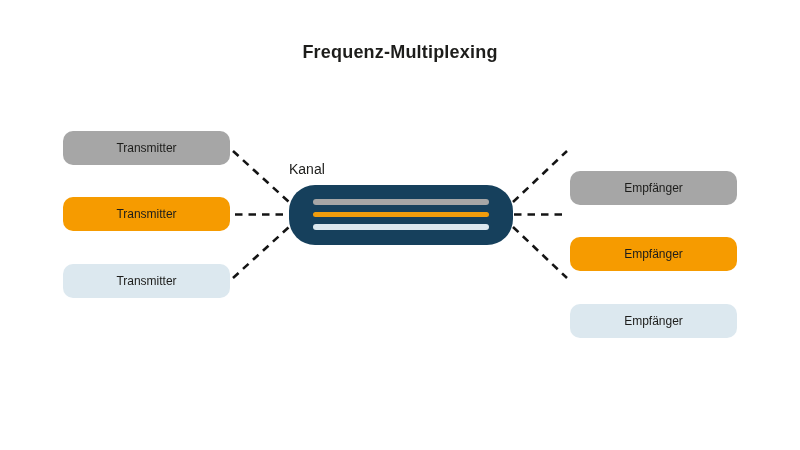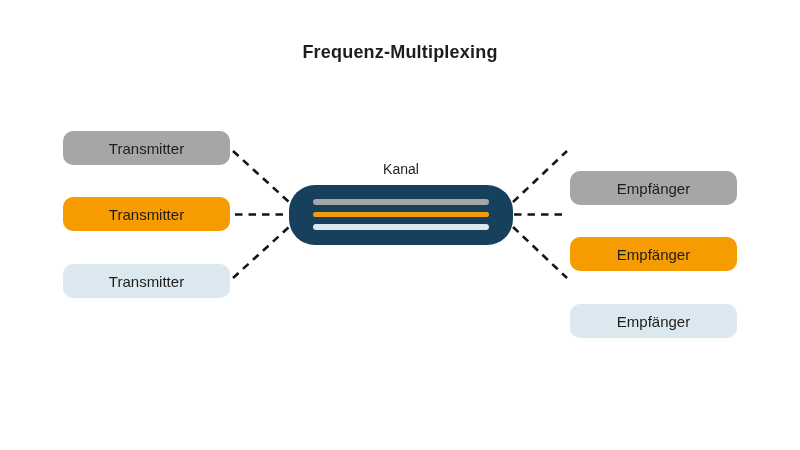--- a/index.html
+++ b/index.html
@@ -28,34 +28,34 @@
     color: var(--color-text, #1d1d1b);
   }
   .node {
     position: absolute;
     width: 167px;
     height: 34px;
     border-radius: 10px;
     display: flex;
     align-items: center;
     justify-content: center;
-    font-size: 15px;
+    font-size: 12px;
     color: var(--color-text, #1d1d1b);
   }
   .col-left  { left: 63px; }
   .col-right { left: 570px; margin-top: 40px; }
   .row-0 { top: 131px; }
   .row-1 { top: 197px; }
   .row-2 { top: 264px; }
   .channel-label {
     position: absolute;
     left: 289px;
     top: 161px;
     width: 224px;
-    text-align: center;
+    text-align: left;
     font-size: 14px;
     color: var(--color-text, #1d1d1b);
   }
   .channel {
     position: absolute;
     left: 289px;
     top: 185px;
     width: 224px;
     height: 60px;
     border-radius: 26px;

